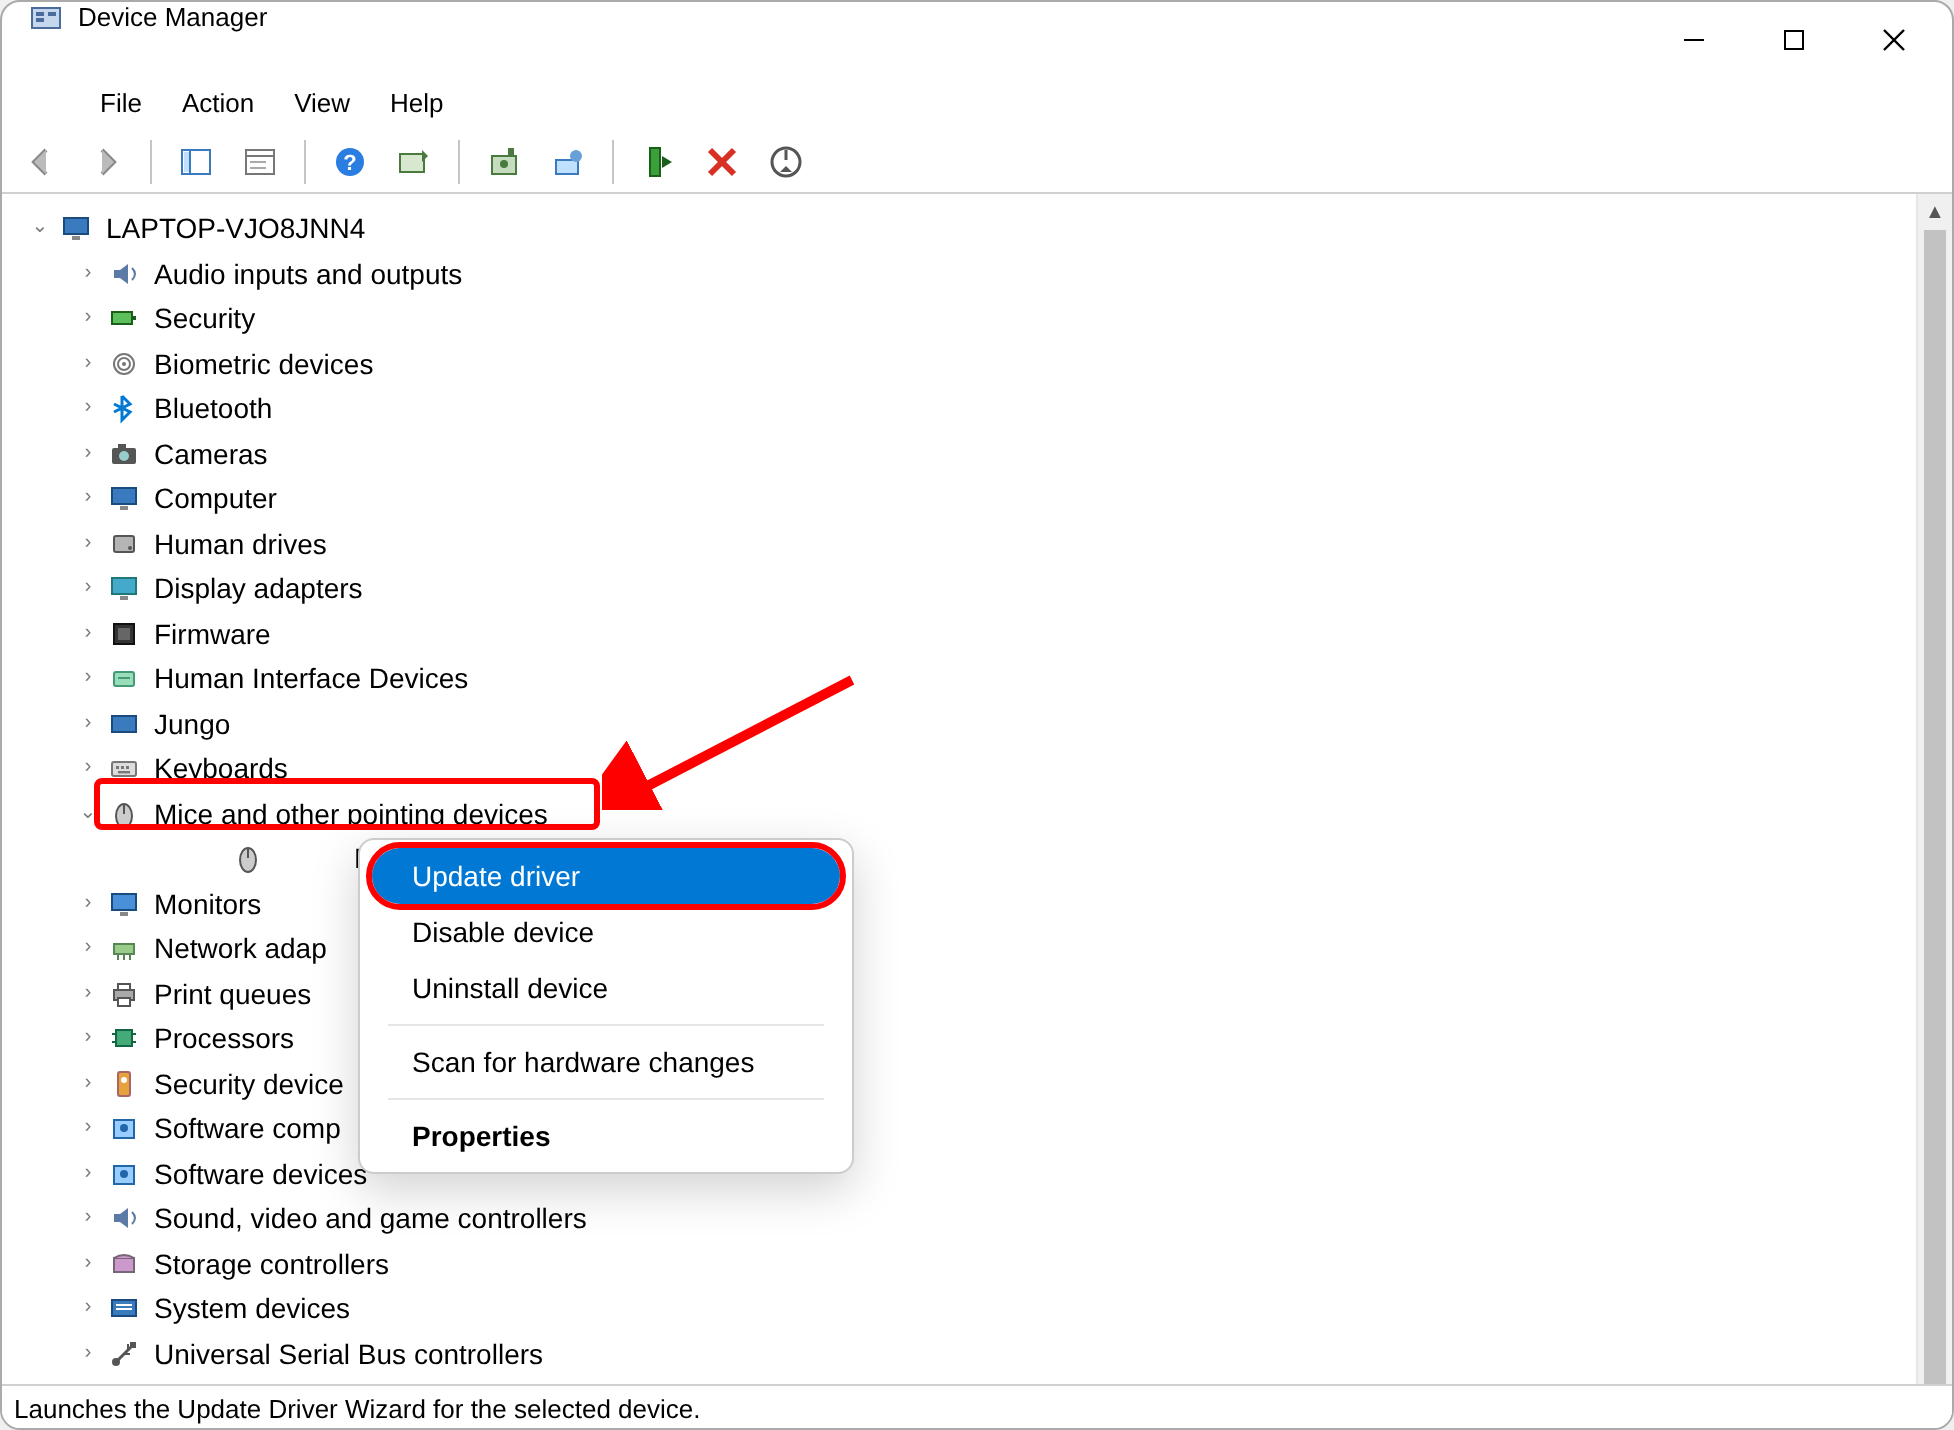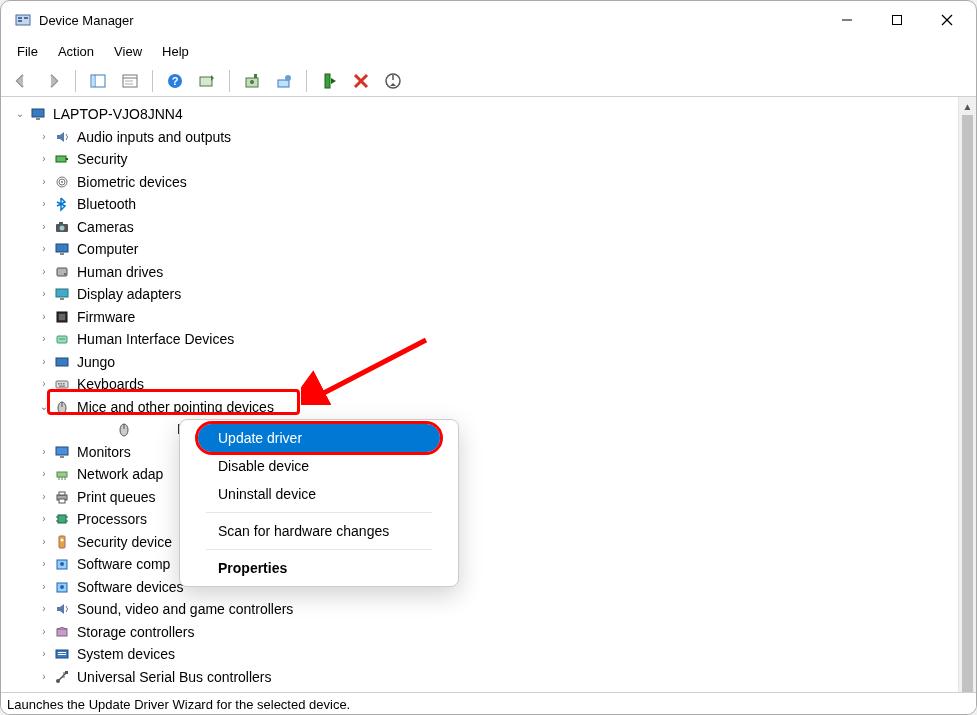--- a/index.html
+++ b/index.html
@@ -1,29 +1,29 @@
 <!DOCTYPE html>
 <html><head>
 <meta charset="utf-8">
 <style>
 * { box-sizing: border-box; margin: 0; padding: 0; font-family: "Segoe UI", Tahoma, sans-serif; }
 body { width: 977px; height: 715px; background: #f0f0f0; overflow: hidden; position: relative; }
 
 .window { width: 977px; height: 715px; background: #fff; border: 1px solid #aaa; border-radius: 10px; display: flex; flex-direction: column; overflow: hidden; position: relative; }
 
 
-.titlebar { height: 38px; display: flex; align-items: center; padding: 0 4px; }
+.titlebar { height: 38px; display: flex; padding: 0 4px; }
 .titlebar .app-icon { width: 16px; height: 16px; margin: 0 8px 0 10px; }
 .titlebar .title { font-size: 13px; flex: 0 0 auto; }
 .titlebar .spacer { flex: 1; }
 .win-btn { width: 50px; height: 38px; display: flex; align-items: center; justify-content: center; cursor: default; }
 .win-btn svg { width: 12px; height: 12px; }
 
 
-.menubar { height: 26px; display: flex; align-items: center; padding: 0 6px; border-bottom: 1px solid transparent; font-size: 13px; }
+.menubar { height: 26px; display: flex; align-items: center; padding: 0 6px; border-bottom: 1px solid transparent; font-size: 13px; margin-left: 33px; }
 .menubar .menu-item { padding: 3px 10px; cursor: default; }
 
 
 .toolbar { height: 32px; display: flex; align-items: center; padding: 2px 6px; gap: 4px; border-bottom: 1px solid #d0d0d0; }
 .tb-btn { width: 28px; height: 26px; display: flex; align-items: center; justify-content: center; border: 1px solid transparent; }
 .tb-sep { width: 1px; height: 22px; background: #c5c5c5; margin: 0 4px; }
 .tb-btn svg { width: 18px; height: 18px; }
 
 
 .content { flex: 1; display: flex; overflow: hidden; position: relative; }
@@ -41,21 +41,21 @@
 .indent-0 { padding-left: 4px; }
 .indent-1 { padding-left: 28px; }
 .indent-2 { padding-left: 52px; gap: 38px; }
 
 .highlight-box { position: absolute; border: 3px solid #ff0000; border-radius: 4px; pointer-events: none; }
 
 
 .arrow-anno { position: absolute; pointer-events: none; }
 
 
-.ctx-menu { position: absolute; width: 280px; background: #fff; border: 1px solid #ccc; border-radius: 8px; box-shadow: 0 8px 24px rgba(0,0,0,0.18); padding: 4px 18px; font-size: 14px; }
+.ctx-menu { position: absolute; width: 248px; background: #fff; border: 1px solid #ccc; border-radius: 8px; box-shadow: 0 8px 24px rgba(0,0,0,0.18); padding: 4px 6px; font-size: 14px; }
 .ctx-item { padding: 6px 20px; border-radius: 4px; cursor: default; }
 .ctx-item.selected { background: #0078d4; color: #fff; border-radius: 18px; outline: 3px solid #ff0000; outline-offset: 0; }
 .ctx-sep { height: 1px; background: #e5e5e5; margin: 4px 8px; }
 .ctx-item.bold { font-weight: 600; }
 
 
 .statusbar { height: 22px; border-top: 1px solid #d0d0d0; font-size: 13px; padding: 2px 6px; display: flex; align-items: flex-end; background: #fff; }
 
 </style>
 </head>

